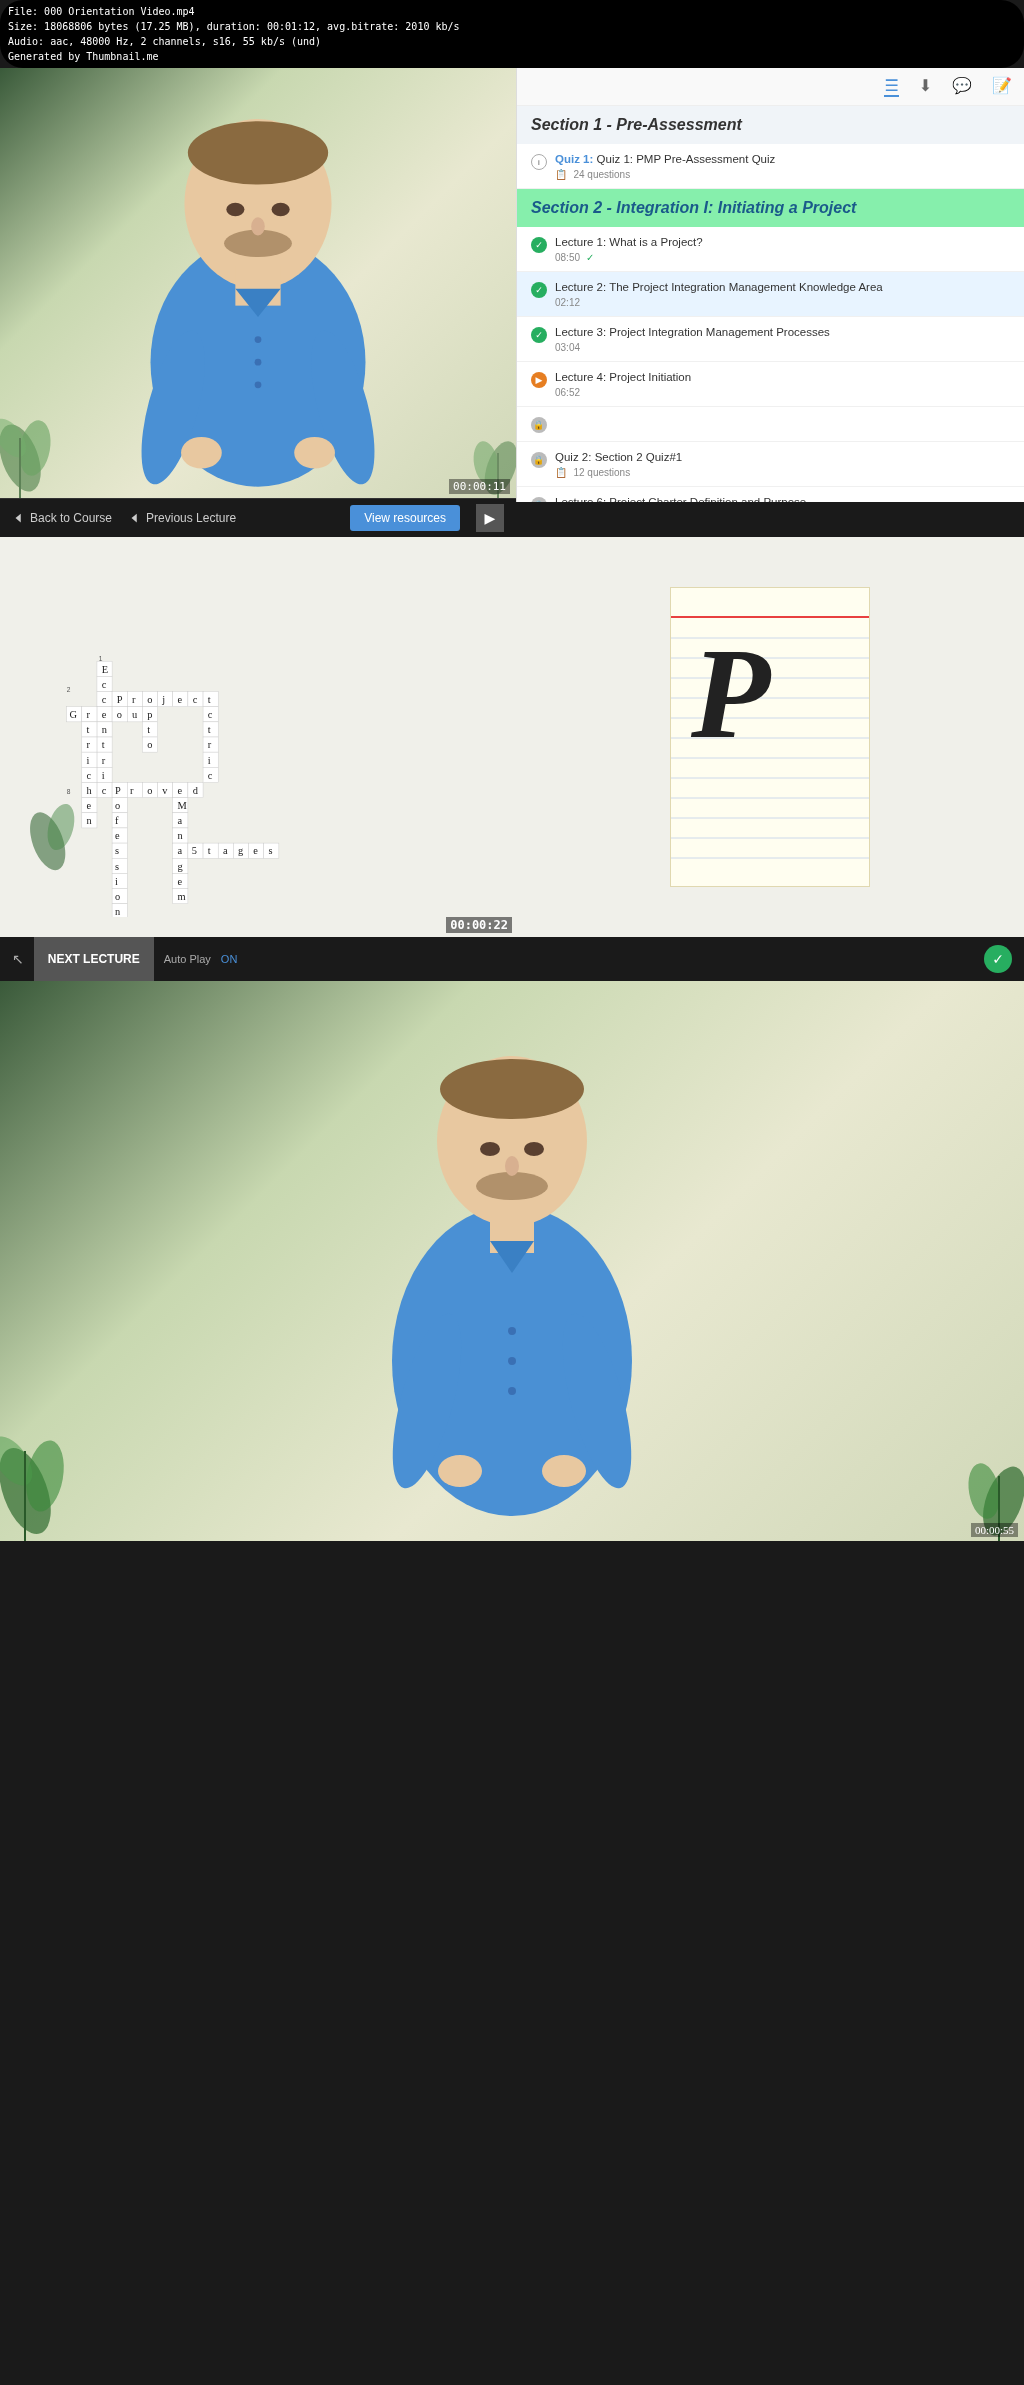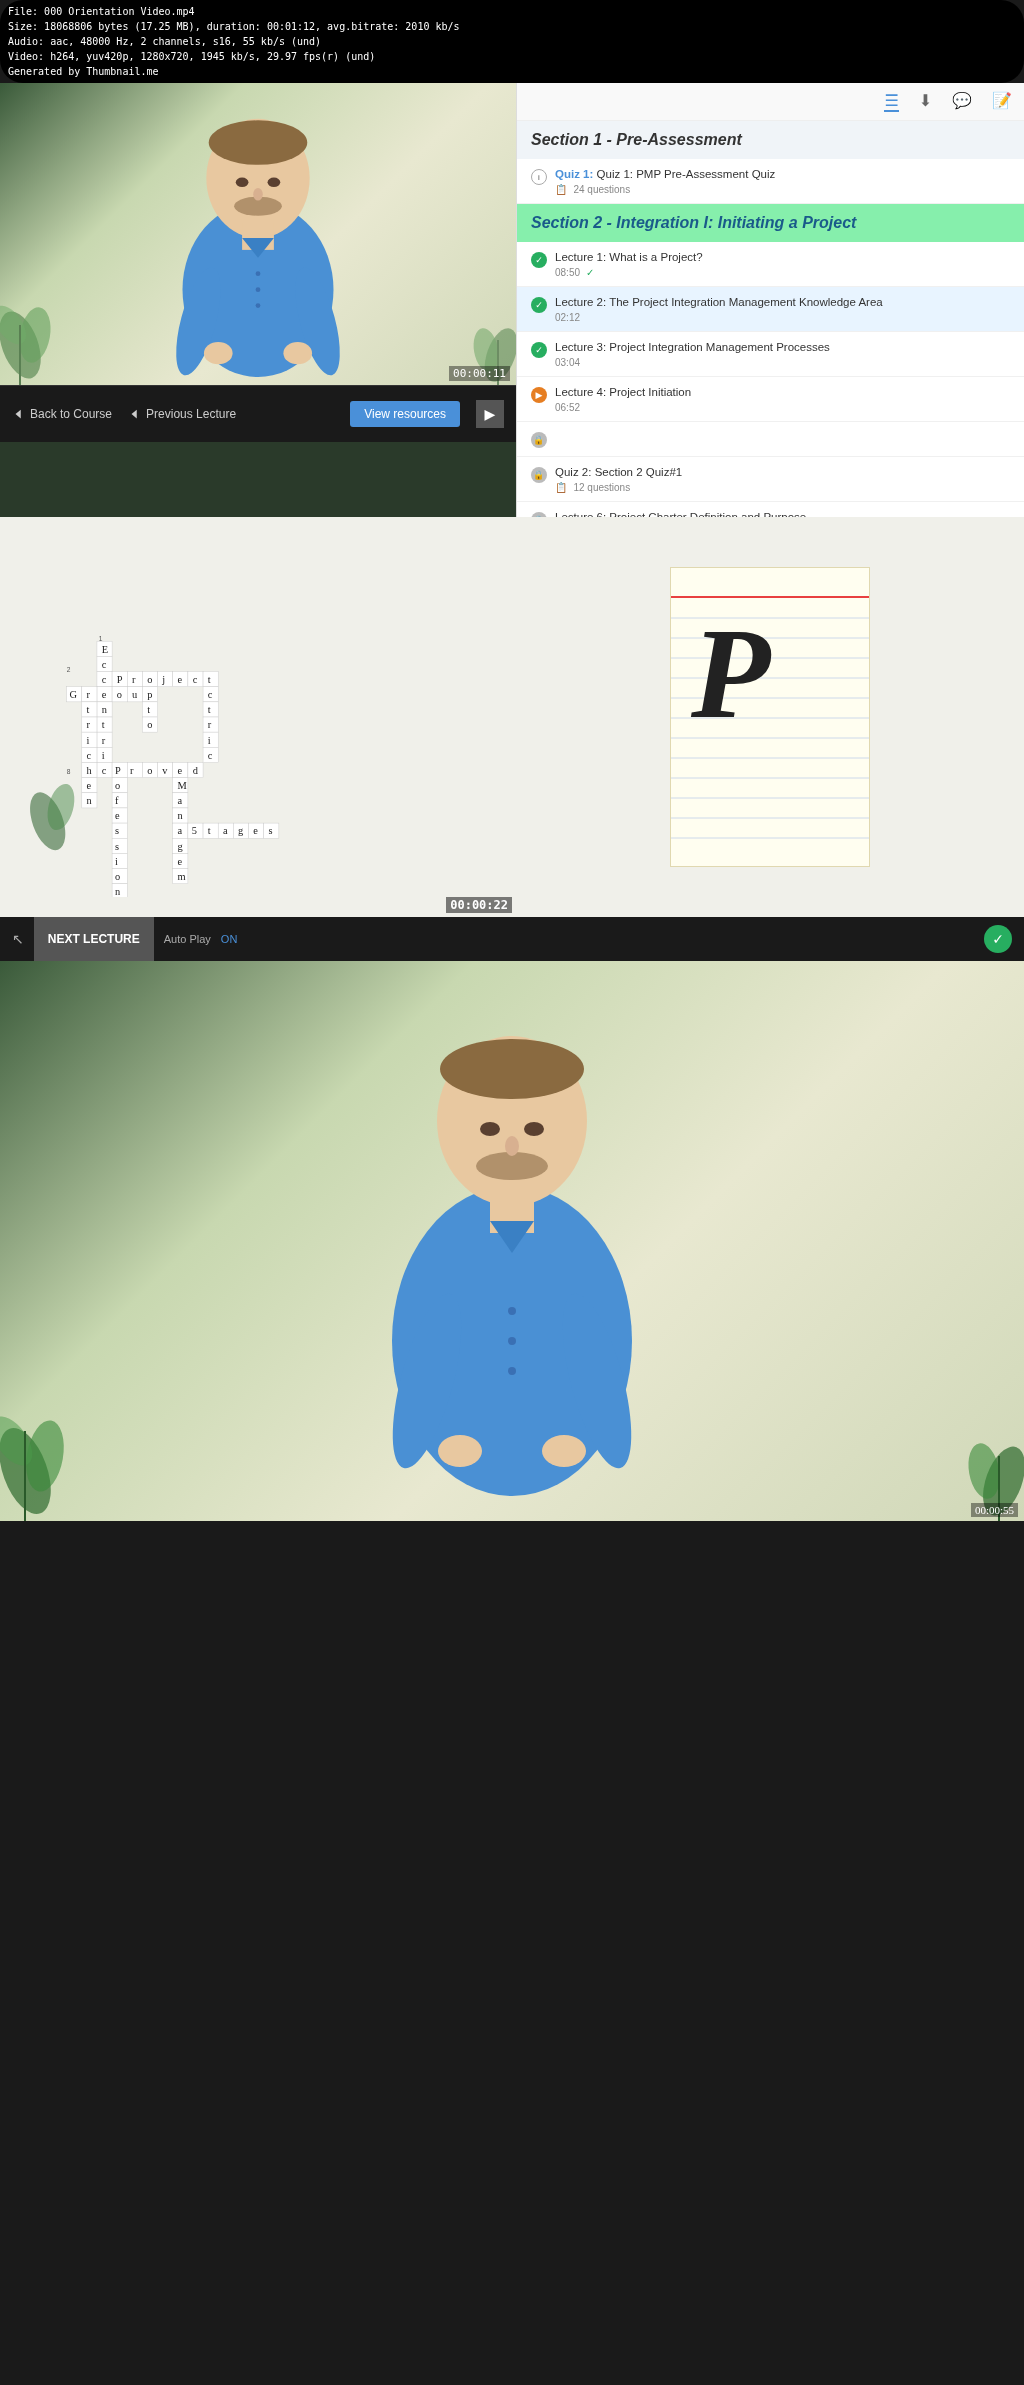--- a/index.html
+++ b/index.html
@@ -25,21 +25,21 @@
 
     .video-player {
       width: 516px;
       background: #2a3a2a;
       position: relative;
       overflow: hidden;
     }
 
     .video-thumbnail {
       width: 100%;
-      height: 302px;
+      height: 430px;
       background: linear-gradient(135deg, #3a5a3a 0%, #c8d8b0 30%, #e8e8d0 60%, #d0d8b8 100%);
       display: flex;
       align-items: center;
       justify-content: flex-start;
       position: relative;
     }
 
     
     .person-svg {
       width: 100%;
@@ -53,21 +53,21 @@
       color: #fff;
       font-size: 11px;
       font-family: monospace;
       background: rgba(0,0,0,0.4);
       padding: 1px 4px;
     }
 
     
     .player-controls {
       background: #1a1a1a;
-      height: 57px;
+      height: 39px;
       display: flex;
       align-items: center;
       padding: 0 12px;
       gap: 16px;
       border-top: 1px solid #333;
     }
 
     .ctrl-btn {
       color: #ccc;
       font-size: 12px;
@@ -318,21 +318,20 @@
       opacity: 0.6;
     }
   </style>
 </head>
 <body>
 
 <div class="video-meta">
   <div>File: 000 Orientation Video.mp4</div>
   <div>Size: 18068806 bytes (17.25 MB), duration: 00:01:12, avg.bitrate: 2010 kb/s</div>
   <div>Audio: aac, 48000 Hz, 2 channels, s16, 55 kb/s (und)</div>
-  <div>Video: h264, yuv420p, 1280x720, 1945 kb/s, 29.97 fps(r) (und)</div>
   <div>Generated by Thumbnail.me</div>
 </div>
 
 <div class="video-section">
 
   <div class="video-player">
     <div class="video-thumbnail">
 
       <svg class="plant-left" viewBox="0 0 80 120">
         <ellipse cx="20" cy="80" rx="18" ry="35" fill="#2d6a2d" opacity="0.7" transform="rotate(-20 20 80)"></ellipse>

